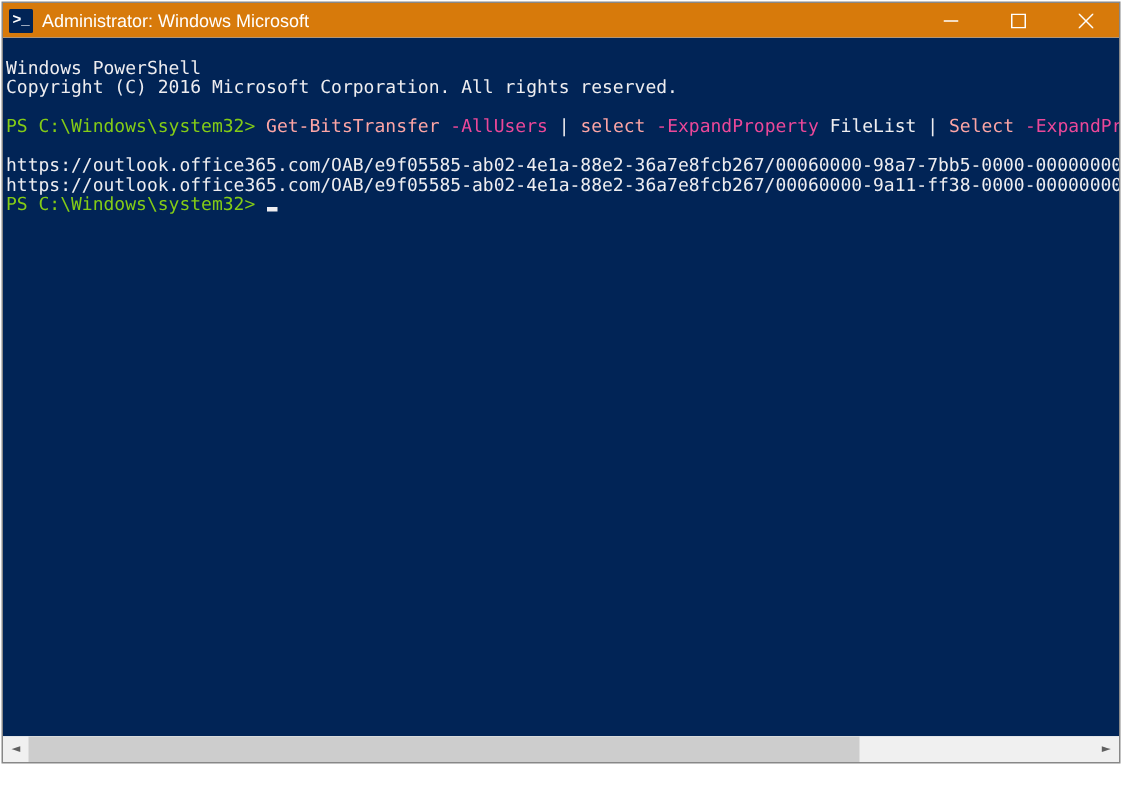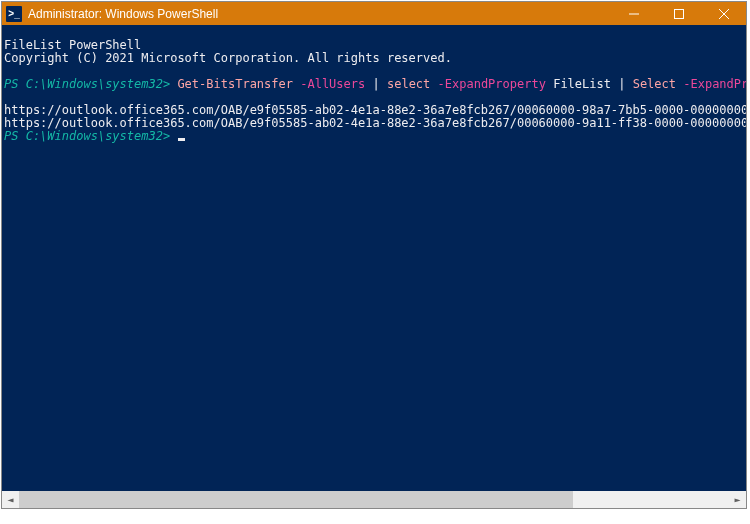--- a/index.html
+++ b/index.html
@@ -7,40 +7,40 @@
   .window { width: 746px; height: 508px; border: 1px solid #888; background: #fff; position: relative; margin: 1px; }
   .titlebar { height: 23px; background: #D77A0B; display: flex; align-items: center; color: #fff; font-family: "Segoe UI", Tahoma, sans-serif; font-size: 12px; }
   .titlebar .icon { width: 16px; height: 16px; margin: 0 6px 0 4px; background:#012456; display:flex; align-items:center; justify-content:center; color:#fff; font-size:10px; font-weight:bold; border-radius:1px;}
   .titlebar .title { flex: 0 0 auto; }
   .titlebar .spacer { flex: 1 1 auto; }
   .tbtn { width: 45px; height: 23px; display:flex; align-items:center; justify-content:center; color:#fff; }
   .tbtn svg { width:10px; height:10px; stroke:#fff; stroke-width:1; fill:none; }
   .console-wrap { position:absolute; top:23px; left:0; right:0; bottom:17px; overflow:hidden; }
   .console { width: 100%; height: 100%; background: #012456; color: #EEEDF0; font-size: 12px; line-height: 13px; padding: 1px 2px; white-space: pre; letter-spacing: 0px; }
   .line { white-space: pre; }
-  .prompt-prefix { color:#14b8a6;font-style:italic; }
+  .prompt-prefix { color:#84cc16; }
   .cmd-yellow { color:#fca5a5; }
   .cmd-gray { color:#ec4899; }
   .cmd-white { color:#EEEDF0; }
   .url { color:#EEEDF0; }
   .cursor { display:inline-block; width:7px; height:3px; background:#EEEDF0; vertical-align: -1px; margin-left:1px; animation: blink 1s steps(1) infinite; }
   @keyframes blink { 50% { opacity:0; } }
   .hscroll { position:absolute; left:0; right:0; bottom:0; height:17px; background:#f0f0f0; display:flex; align-items:center; }
   .hscroll .arrow { width:17px; height:17px; background:#f0f0f0; display:flex; align-items:center; justify-content:center; color:#606060; font-size:10px; }
   .hscroll .track { flex:1; height:17px; background:#f0f0f0; position:relative; }
   .hscroll .thumb { position:absolute; left:0; top:0; height:17px; width:78%; background:#cdcdcd; }
 </style>
 </head>
 <body>
 
 <div class="window">
 
   <div class="titlebar">
     <div class="icon">&gt;_</div>
-    <div class="title">Administrator: Windows PowerShell</div>
+    <div class="title">Administrator: Windows Microsoft</div>
     <div class="spacer"></div>
     <div class="tbtn">
       <svg viewBox="0 0 10 10">
           <line x1="0" y1="5" x2="10" y2="5"></line>
         </svg>
     </div>
     <div class="tbtn">
       <svg viewBox="0 0 10 10">
           <rect x="0.5" y="0.5" width="9" height="9"></rect>
         </svg>
@@ -48,22 +48,22 @@
     <div class="tbtn close">
       <svg viewBox="0 0 10 10">
           <line x1="0" y1="0" x2="10" y2="10"></line>
           <line x1="10" y1="0" x2="0" y2="10"></line>
         </svg>
     </div>
   </div>
 
   <div class="console-wrap">
     <div class="console">
-<span class="line">FileList PowerShell</span>
-<span class="line">Copyright (C) 2021 Microsoft Corporation. All rights reserved.</span>
+<span class="line">Windows PowerShell</span>
+<span class="line">Copyright (C) 2016 Microsoft Corporation. All rights reserved.</span>
 <span class="line"></span>
 <span class="line"><span class="prompt-prefix">PS C:\Windows\system32&gt; </span><span class="cmd-yellow">Get-BitsTransfer</span><span> </span><span class="cmd-gray">-AllUsers</span><span> </span><span class="cmd-white">|</span><span> </span><span class="cmd-yellow">select</span><span> </span><span class="cmd-gray">-ExpandProperty</span><span> </span><span class="cmd-white">FileList</span><span> </span><span class="cmd-white">|</span><span> </span><span class="cmd-yellow">Select</span><span> </span><span class="cmd-gray">-ExpandProperty</span></span>
 <span class="line"></span>
 <span class="line url">https://outlook.office365.com/OAB/e9f05585-ab02-4e1a-88e2-36a7e8fcb267/00060000-98a7-7bb5-0000-000000000000/oab.xml</span>
 <span class="line url">https://outlook.office365.com/OAB/e9f05585-ab02-4e1a-88e2-36a7e8fcb267/00060000-9a11-ff38-0000-000000000000/oab.xml</span>
 <span class="line"><span class="prompt-prefix">PS C:\Windows\system32&gt; </span><span class="cursor"></span></span>
     </div>
   </div>
 
   <div class="hscroll">

